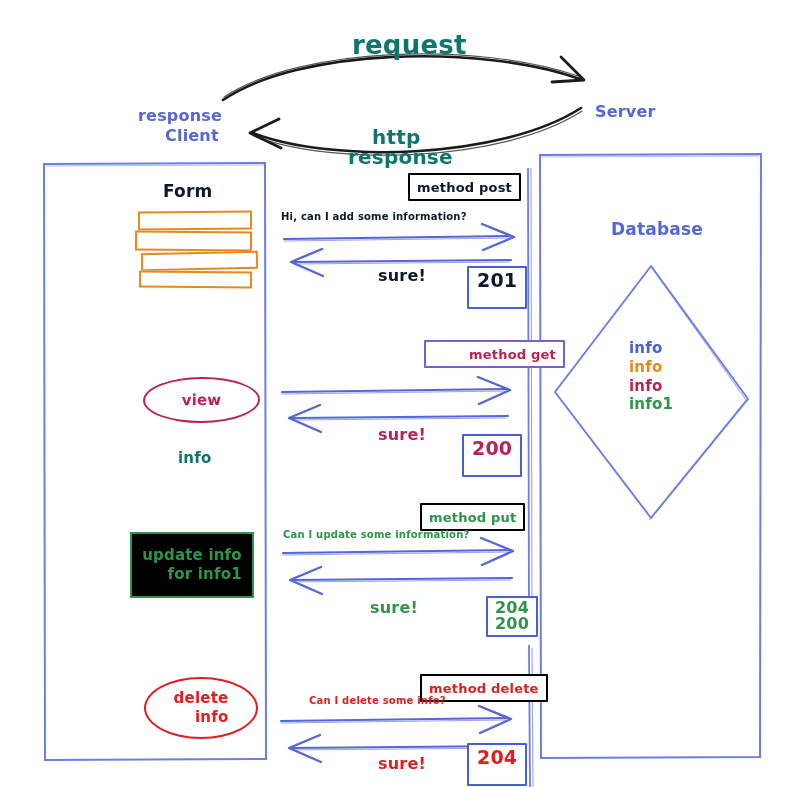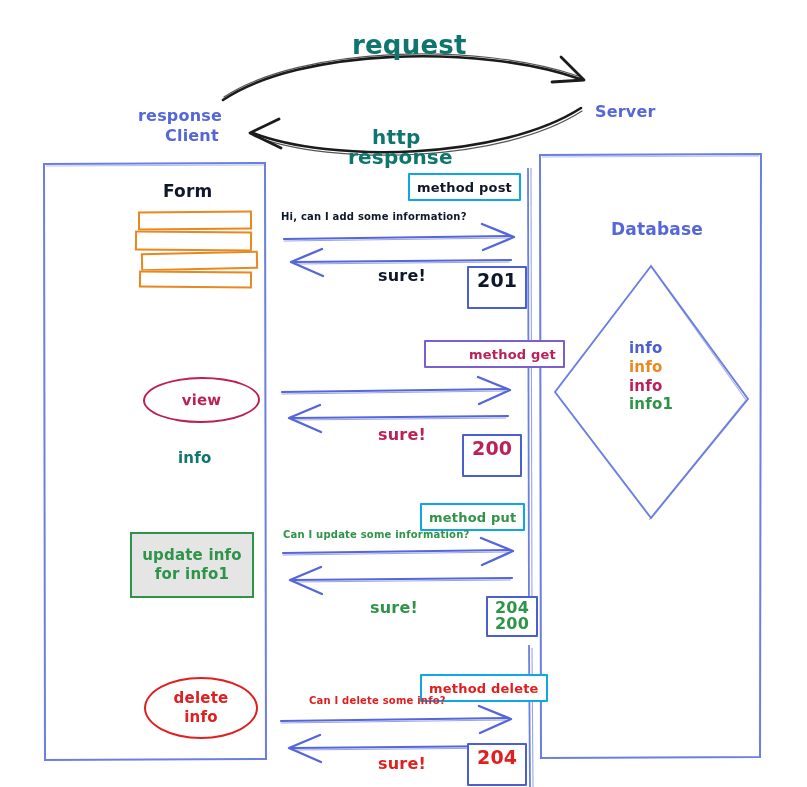--- a/index.html
+++ b/index.html
@@ -22,40 +22,40 @@
   .title-request{font-size:26px;}
   .title-http{font-size:20px;text-align:center;}
   .lbl-node{font-size:16px;text-align:center;}
   .lbl-form{font-size:17px;}
   .lbl-db{font-size:17px;}
   .msg{font-size:10px;}
   .sure{font-size:16px;}
   .method{font-size:13px;}
   .code{font-size:19px;}
   .dbinfo{font-size:15px;line-height:1.25;}
-  .shape-txt{font-size:15px;text-align:center;line-height:1.25;}
+  .shape-txt{font-size:15px;text-align:right;line-height:1.25;}
 
   .boxlabel{
-    position:absolute;border:2px solid #0ea5e9;background:#fff;
+    position:absolute;border:2px solid #000000;background:#fff;
     padding:2px 7px 3px 7px;border-radius:1px;
   }
   .codebox{
     position:absolute;border:2px solid #4a5fd0;background:#fff;
     padding:1px 8px 16px 8px;text-align:center;border-radius:1px;
   }
   .codebox.two{line-height:1.0;padding:2px 7px 3px 7px;}
 
   .form-rect{position:absolute;border:2px solid #e8881f;background:#fff;}
 
   .ellipse{
     position:absolute;border:2px solid currentColor;border-radius:50%;
     display:flex;align-items:center;justify-content:center;background:#fff;
   }
   .rectbox{
-    position:absolute;border:2px solid currentColor;background:#e5e5e5;
+    position:absolute;border:2px solid currentColor;background:#000000;
     display:flex;align-items:center;justify-content:center;
   }
 </style>
 </head>
 <body>
 
 <div class="stage">
 
   <svg class="layer" viewBox="0 0 807 787">
     <defs></defs>

